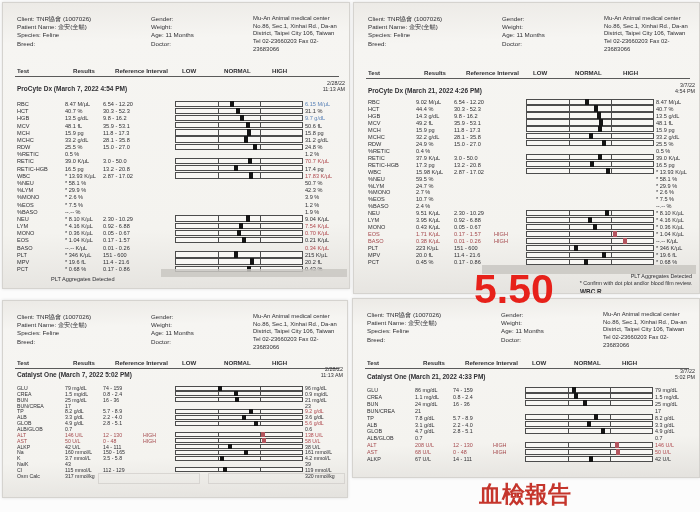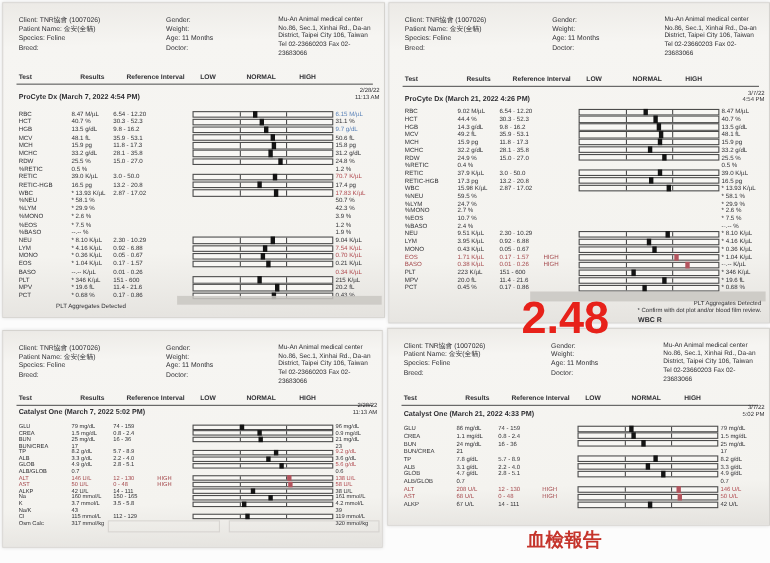--- a/index.html
+++ b/index.html
@@ -692,15 +692,15 @@
       <div class="t" style="left: 62px; top: 157px; font-size: 5.4px;">67 U/L</div>
       <div class="t" style="left: 100px; top: 157px; font-size: 5.4px;">14 - 111</div>
       <div class="t" style="left: 302px; top: 157px; font-size: 5.4px;">42 U/L</div>
       <div class="bar-box" style="left: 172px; top: 156.5px; width: 128px; height: 6.1px;">
         <div class="bar-div" style="left: 33.3%;"></div>
         <div class="bar-div" style="left: 66.6%;"></div>
         <div class="bar-marker" style="left: calc(51.5% - 2px); top: -1px; bottom: -1px;"></div>
       </div>
     </div>
 
-  <div class="annotation" style="left:474px;top:266px;font-size:41px;">2.48</div>
-  <div class="caption" style="left:479px;top:479px;font-size:17px;">血檢報告</div>
+  <div class="annotation" style="left:474px;top:266px;font-size:41px;">5.50</div>
+  <div class="caption" style="left:479px;top:479px;font-size:23px;">血檢報告</div>
 </div>
 
 </body></html>

